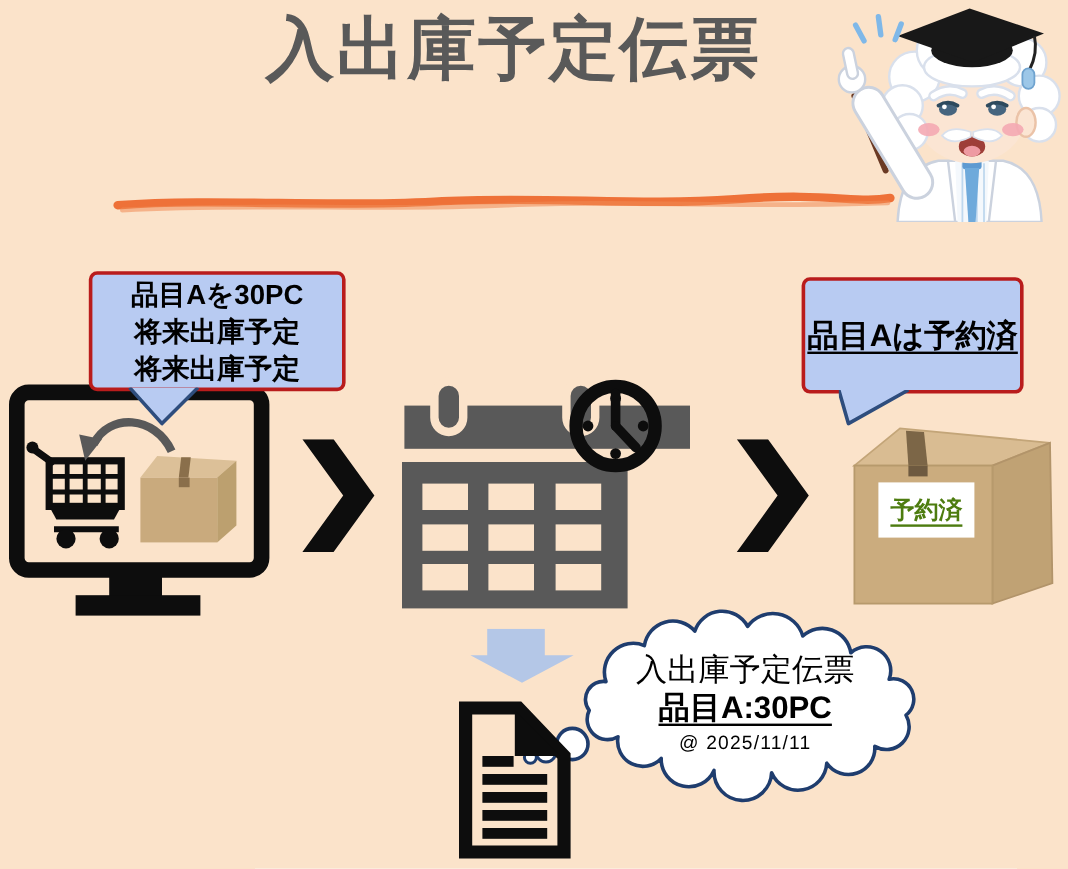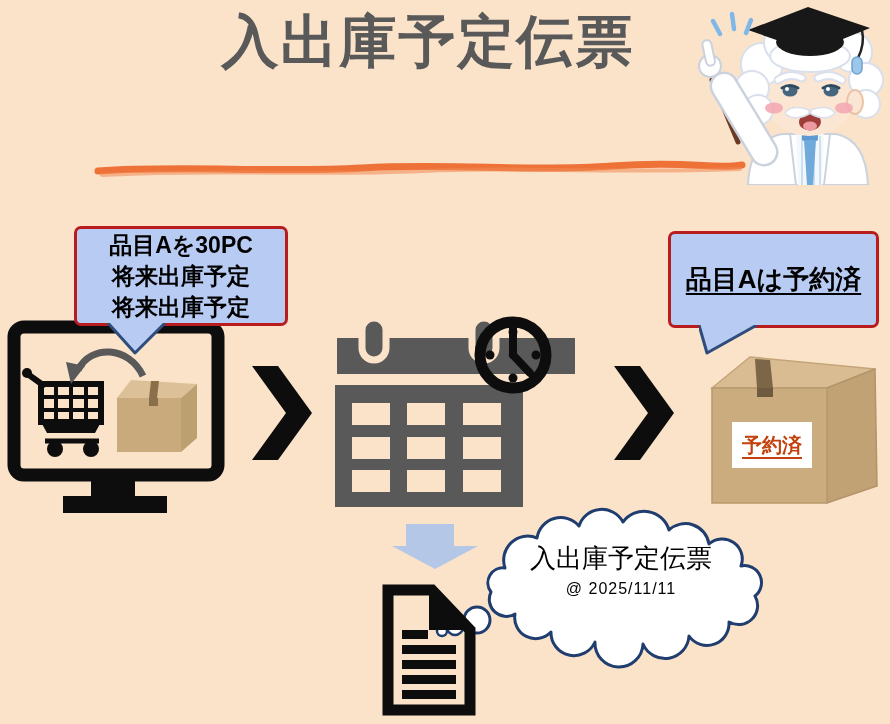--- a/index.html
+++ b/index.html
@@ -12,21 +12,21 @@
           box-sizing:border-box;display:flex;flex-direction:column;align-items:center;
           justify-content:center;z-index:6;}
   .bubble .ln{font-size:23px;font-weight:600;line-height:31px;color:#000;white-space:nowrap;}
   .tail{z-index:7;}
   .u{text-decoration:underline;text-underline-offset:5px;}
   .cloud-text{width:250px;text-align:center;color:#000;z-index:6;}
   .cloud-text .c1{font-size:26px;line-height:31px;}
   .cloud-text .c2{font-size:26px;line-height:31px;font-weight:700;}
   .cloud-text .c3{font-size:16px;line-height:29px;letter-spacing:1px;}
   .box-label{background:#FFFFFF;display:flex;align-items:center;justify-content:center;
-             font-size:20px;font-weight:600;color:#c2410c;z-index:5;margin-top:20px;}
+             font-size:20px;font-weight:600;color:#4d7c0f;z-index:5;}
   svg{display:block;}
 </style>
 </head>
 <body>
 
 <div class="canvas">
 
   <div class="abs title">
     <div>入出庫予定伝票</div>
   </div>
@@ -165,21 +165,21 @@
         <circle cx="157" cy="45" r="4.5" stroke="none"></circle>
       <line x1="180" y1="45" x2="180" y2="18" stroke-width="8" stroke-linecap="round"></line>
       <line x1="180" y1="45" x2="197" y2="63" stroke-width="8" stroke-linecap="round"></line>
     </g>
   </svg>
 
   <svg class="abs" style="left:610px;top:366px;" width="66" height="94" viewBox="0 0 66 94">
     <polygon points="4,0 30,0 64,47 30,94 4,94 38,47" fill="#0D0D0D"></polygon>
   </svg>
 
-  <div class="abs bubble" style="left:668px;top:231px;width:211px;height:97px;">
+  <div class="abs bubble" style="left:668px;top:231px;width:185px;height:97px;">
     <span class="ln u" style="font-size:26px;">品目Aは予約済</span>
   </div>
   <svg class="abs tail" style="left:699px;top:325px;" width="62" height="32" viewBox="0 0 62 32">
     <path d="M0,0 L8,28 L58,0" fill="#B8CBF2" stroke="#2E4D7D" stroke-width="3" stroke-linejoin="round"></path>
   </svg>
 
   <svg class="abs" style="left:698px;top:348px;" width="184" height="162" viewBox="0 0 184 162">
     <polygon points="14,40 52,9 177,21 129,40" fill="#D9BC92" stroke="#C3A578" stroke-width="1.5"></polygon>
     <polygon points="129,40 177,21 179,138 129,155" fill="#C0A274" stroke="#B2946A" stroke-width="1.5"></polygon>
     <rect x="14" y="40" width="115" height="115" fill="#CBAC7E" stroke="#B79A6C" stroke-width="1.5"></rect>
@@ -198,20 +198,21 @@
     <circle cx="52" cy="120" r="13" fill="#FFFFFF" stroke="#1F3D6E" stroke-width="3"></circle>
     <path d="M80,68
              A24,24 0 0 1 112,38 A24,24 0 0 1 154,26 A24,24 0 0 1 198,22
              A26,26 0 0 1 244,30 A24,24 0 0 1 284,44 A20,20 0 0 1 316,66
              A17,17 0 0 1 330,96 A19,19 0 0 1 304,122 A22,22 0 0 1 264,136
              A24,24 0 0 1 218,144 A24,24 0 0 1 170,142 A23,23 0 0 1 126,132
              A21,21 0 0 1 90,114 A17,17 0 0 1 66,92 A15,15 0 0 1 80,68 Z" fill="#FFFFFF" stroke="#1F3D6E" stroke-width="3" stroke-linejoin="round"></path>
   </svg>
   <div class="abs cloud-text" style="left:496px;top:543px;">
     <div class="c1">入出庫予定伝票</div>
+    <div class="c2 u">品目A:30PC</div>
     <div class="c3">@ 2025/11/11</div>
   </div>
 
   <svg class="abs" style="left:374px;top:580px;" width="108" height="140" viewBox="0 0 108 140">
     <path d="M14,10 H58 L96,50 V130 H14 Z" fill="none" stroke="#0D0D0D" stroke-width="11" stroke-linejoin="miter"></path>
     <path d="M55,12 V50 H93 Z" fill="#0D0D0D"></path>
     <g fill="#0D0D0D">
       <rect x="28" y="50" width="26" height="9"></rect>
       <rect x="28" y="65" width="54" height="9"></rect>
       <rect x="28" y="80" width="54" height="9"></rect>

